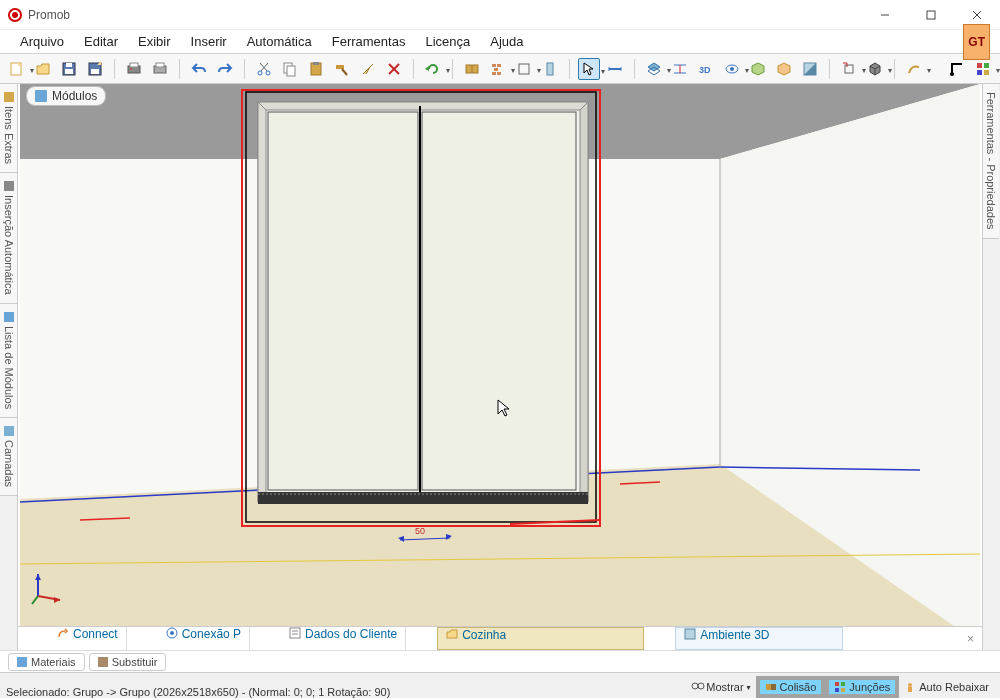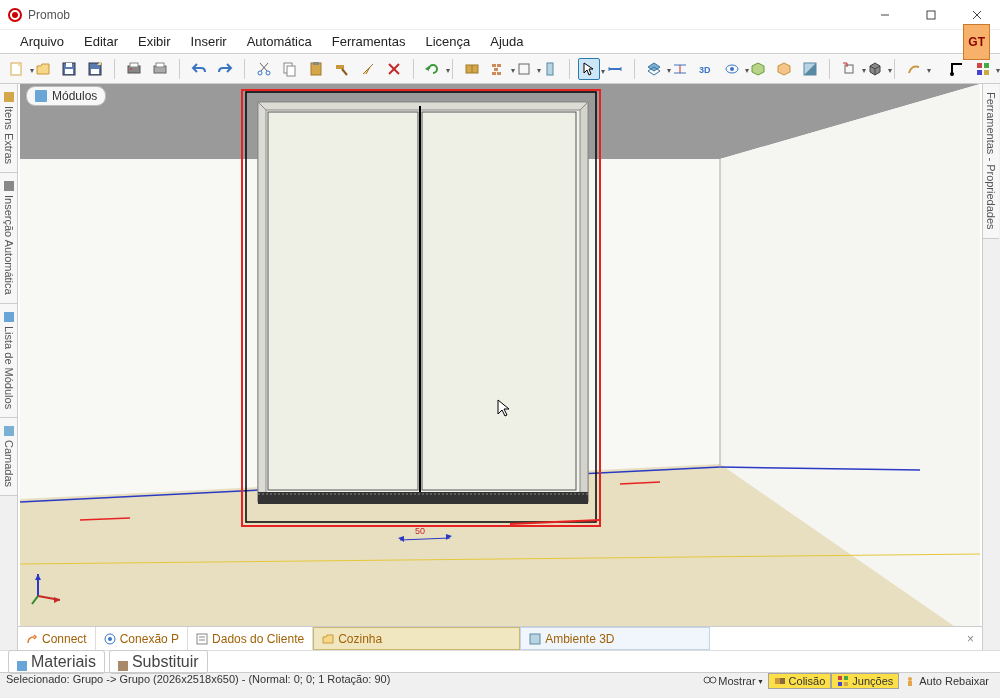--- a/index.html
+++ b/index.html
@@ -31,32 +31,32 @@
 .side-tabs-right { width: 18px; background: #f0f0f0; border-left: 1px solid #ccc; }
 .side-tab-r { writing-mode: vertical-rl; text-orientation: mixed; padding: 8px 2px; font-size: 11px; color: #555; background: #f7f7f7; border-bottom: 1px solid #ccc; cursor: pointer; }
 
 .canvas-wrap { flex: 1; position: relative; background: #fff; }
 .modules-badge { position: absolute; top: 2px; left: 8px; background: #f7f7f7; border: 1px solid #bbb; border-radius: 9px; padding: 2px 8px; font-size: 12px; color: #333; display: flex; align-items: center; gap: 5px; cursor: pointer; }
 .modules-badge .ico { width: 12px; height: 12px; background: #6aa5d8; border-radius: 1px; }
 
 svg.scene { width: 100%; height: 100%; }
 
 .bottom-tabs { position: absolute; bottom: 0; left: 0; right: 0; height: 24px; background: #fff; border-top: 1px solid #ccc; display: flex; align-items: stretch; }
-.bt { display: flex; align-items: center; gap: 4px; padding: 0 8px; font-size: 12px; color: #a16207; border-right: 1px solid #ddd; cursor: pointer; }
+.bt { display: flex; align-items: flex-start; gap: 4px; padding: 0 8px; font-size: 12px; color: #0369a1; border-right: 1px solid #ddd; cursor: pointer; margin-left: 31px; }
 .bt.active { background: #f0e7c0; border: 1px solid #c9b86e; }
 .bt .ico { width: 12px; height: 12px; display: inline-block; }
 .bt-close { margin-left: auto; padding: 0 8px; color: #888; cursor: pointer; display: flex; align-items: center; }
 
 .lower-tabs { height: 22px; background: #fff; border-top: 1px solid #ddd; display: flex; align-items: center; padding: 0 8px; gap: 4px; }
-.lt { display: flex; align-items: center; gap: 4px; padding: 2px 8px; font-size: 16px; color: #444; border: 1px solid #ccc; border-radius: 3px; cursor: pointer; }
+.lt { display: flex; align-items: center; gap: 4px; padding: 2px 8px; font-size: 11px; color: #444; border: 1px solid #ccc; border-radius: 3px; cursor: pointer; }
 .lt .ico { width: 10px; height: 10px; }
 
-.statusbar { height: 26px; background: #f0f0f0; border-top: 1px solid #ccc; display: flex; align-items: flex-start; padding: 0 6px; font-size: 11px; color: #333; }
+.statusbar { height: 26px; background: #f0f0f0; border-top: 1px solid #ccc; display: flex; align-items: flex-end; padding: 0 6px; font-size: 11px; color: #333; }
 .statusbar .st-right { margin-left: auto; display: flex; align-items: center; }
-.st-btn { display: flex; align-items: center; gap: 3px; padding: 1px 5px; border: 1px solid #a3a3a3; background: #fde047; cursor: pointer; font-size: 11px; }
+.st-btn { display: flex; align-items: center; gap: 3px; padding: 1px 5px; border: 4px solid #a3a3a3; background: #7dd3fc; cursor: pointer; font-size: 11px; }
 .st-btn .ico { width: 12px; height: 12px; }
 </style>
 </head>
 <body>
 
 <div class="titlebar">
   <span class="app-icon"></span>
   <span class="title">Promob</span>
   <div class="win-controls">
     <div class="win-btn">
@@ -423,21 +423,21 @@
               <line x1="3" y1="7" x2="9" y2="7" stroke="#888"></line>
             </svg></span>
           <span>Dados do Cliente</span>
         </div>
       <div class="bt active" style="width:207px">
           <span class="ico"><svg width="12" height="12">
               <path d="M1 4 L4 4 L5 2 L11 2 L11 10 L1 10 Z" fill="#f7d88a" stroke="#c9983a"></path>
             </svg></span>
           <span>Cozinha</span>
         </div>
-      <div class="bt" style="width:190px; border:1px solid #c2d4e8; background:#f0f6fb;">
+      <div class="bt" style="width:168px; border:1px solid #c2d4e8; background:#f0f6fb;">
           <span class="ico"><svg width="12" height="12">
               <rect x="1" y="1" width="10" height="10" fill="#b8d4e3" stroke="#5a8aa3"></rect>
             </svg></span>
           <span>Ambiente 3D</span>
         </div>
       <div class="bt-close">×</div>
     </div>
   </div>
 
   <div class="side-tabs-right">

